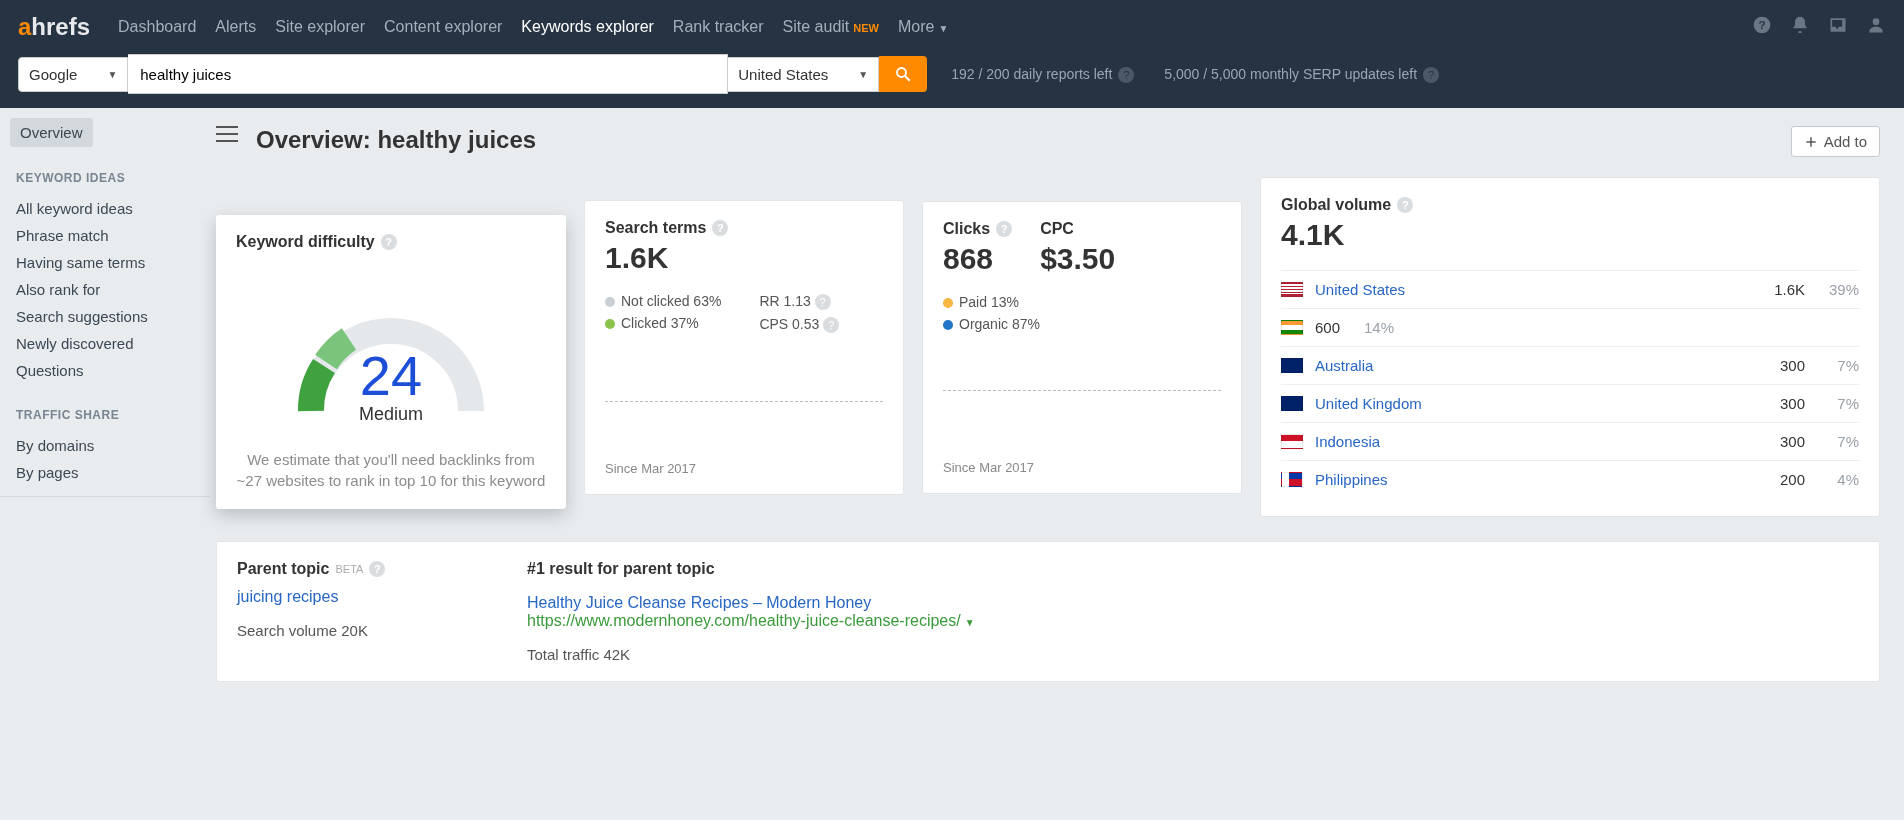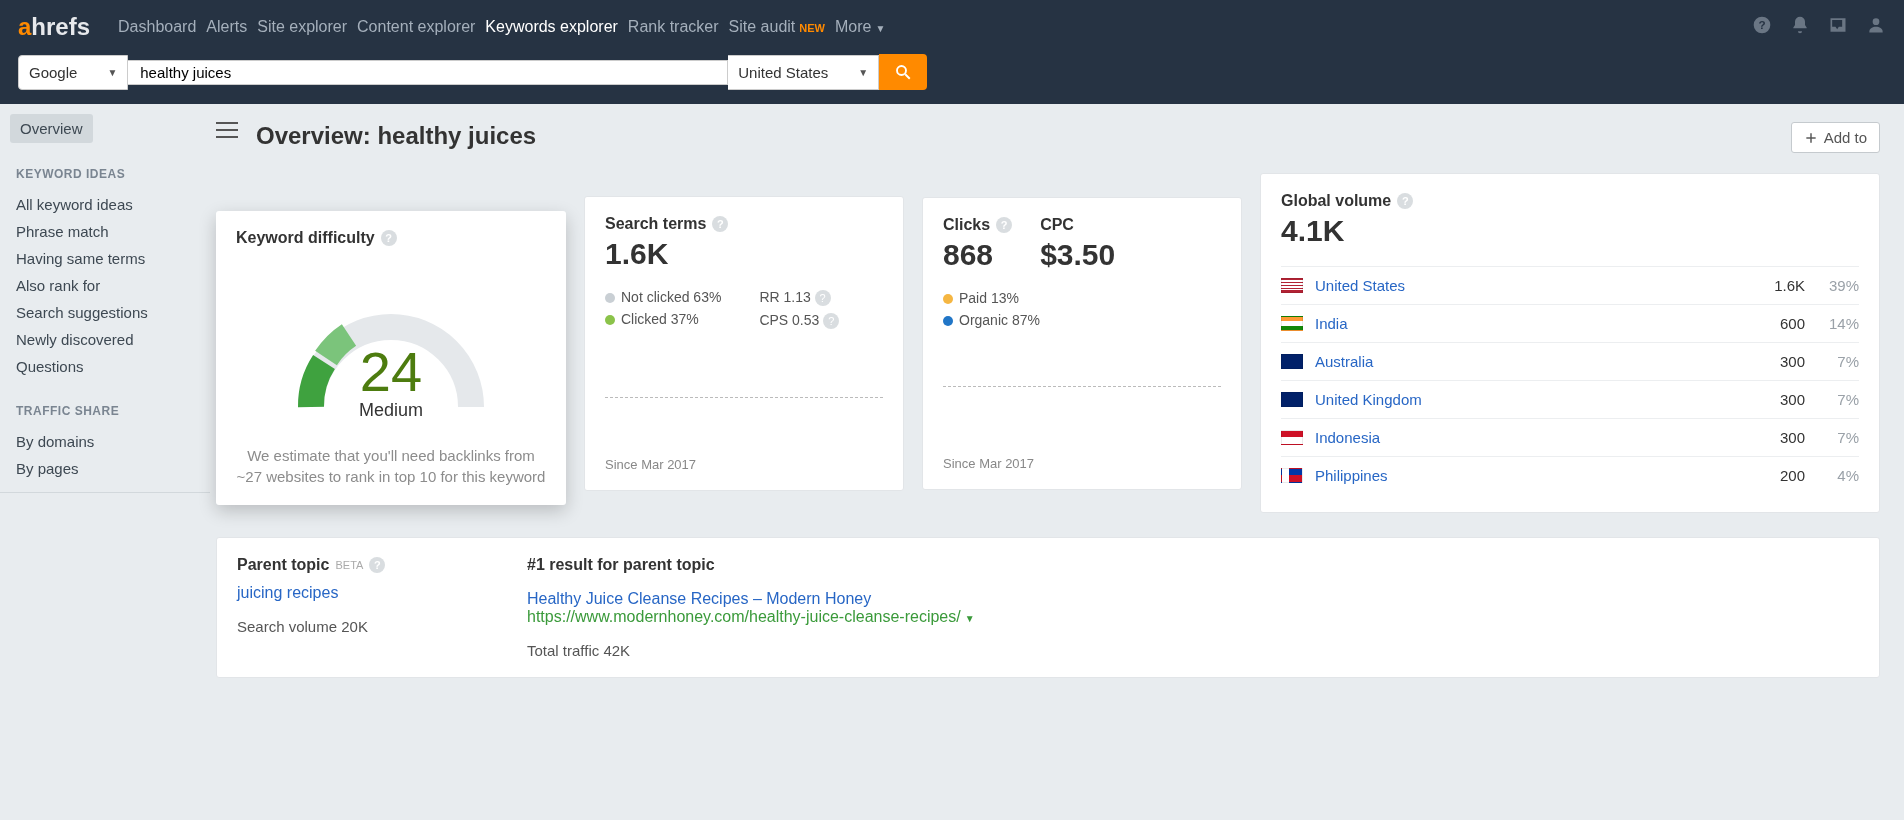--- a/index.html
+++ b/index.html
@@ -1,33 +1,33 @@
 <!DOCTYPE html>
 <html><head>
 <meta charset="utf-8">
 <style>
 * { box-sizing: border-box; margin: 0; padding: 0; }
 body { font-family: -apple-system, BlinkMacSystemFont, "Segoe UI", Helvetica, Arial, sans-serif; background: #e8ecef; color: #333; }
 .topbar { background: #263343; height: 54px; display: flex; align-items: center; padding: 0 18px; }
 .logo { font-size: 24px; font-weight: 700; letter-spacing: 0px; margin-right: 28px; }
 .logo .o { color: #ff8a00; }
 .logo .r { color: #e7e9ec; }
-.nav { display:flex; gap:10px; align-items:center; flex:1; }
+.nav { display:flex; gap:19px; align-items:center; flex:1; }
 .nav a { color:#a4afbb; font-size:16px; cursor:pointer; }
 .nav a.active { color:#fff; }
 .nav .badge { color:#ff8a00; font-size:11px; font-weight:700; margin-left:4px; }
 .nav .chev { margin-left:4px; font-size:10px; color:#a4afbb; }
 .topicons { display:flex; gap:18px; align-items:center; }
 .topicons svg { fill:#6a7684; }
 
 .searchbar { background:#263343; padding: 0 18px 14px 18px; display:flex; align-items:center; gap:0; }
 .sel { background:#fff; border:1px solid #ccc; padding:8px 10px; font-size:15px; display:flex; align-items:center; gap:30px; border-radius:4px 0 0 4px; cursor:pointer; }
 .sel.right { border-radius:0; border-left:0; }
 .chevdown { font-size:10px; color:#555; }
-.kwinput { flex:0 0 600px; background:#fff; border:1px solid #ccc; border-left:0; padding:8px 12px; font-size:15px; height:25px; }
+.kwinput { flex:0 0 600px; background:#fff; border:1px solid #ccc; border-left:0; padding:8px 12px; font-size:15px; height:40px; }
 .searchbtn { background:#ff8a00; border:none; height:36px; width:48px; border-radius:0 4px 4px 0; display:flex; align-items:center; justify-content:center; cursor:pointer; }
 .stats { margin-left:24px; color:#9aa5b2; font-size:14px; display:flex; gap:30px; align-items:center; }
 .stats .q { display:inline-flex; width:16px; height:16px; border-radius:50%; background:#4a5868; color:#263343; align-items:center; justify-content:center; font-size:11px; margin-left:6px; }
 
 .main { display:flex; }
 .sidebar { width:210px; padding:10px 10px 0 10px; }
 .side-active { background:#d2d8dc; color:#3d4852; padding:6px 10px; border-radius:3px; font-size:15px; display:inline-block; }
 .side-h { color:#7a8591; font-size:12px; font-weight:700; letter-spacing:.5px; margin:24px 0 10px 6px; }
 .side-link { color:#3d4852; font-size:15px; padding:5px 6px; display:block; cursor:pointer; }
 .side-divider { border-top:1px solid #d2d8dc; margin:10px -10px 0 -10px; }
@@ -45,21 +45,21 @@
 .card.sv { flex:0 0 320px; }
 .card.clicks { flex:0 0 320px; }
 .card.gv { flex:1; }
 
 .card-label { font-size:16px; font-weight:700; color:#333; display:flex; align-items:center; gap:6px; }
 .help { width:16px; height:16px; border-radius:50%; background:#d9dde0; color:#fff; font-size:11px; display:inline-flex; align-items:center; justify-content:center; }
 .bigval { font-size:30px; font-weight:700; margin-top:4px; }
 
 .gauge { margin:40px auto 10px auto; width:220px; text-align:center; position:relative; height:140px; }
 .gauge svg { width:220px; height:140px; }
-.gauge-num { font-size:56px; font-weight:400; color:#4d7c0f; }
+.gauge-num { font-size:56px; font-weight:400; color:#1d4ed8; }
 .gauge-lbl { font-size:18px; color:#333; margin-top:-4px; }
 .kd-note { text-align:center; color:#8c8c8c; font-size:15px; margin-top:18px; line-height:1.4; }
 
 .legend { display:flex; gap:38px; margin-top:18px; font-size:14px; color:#555; }
 .legend .dot { width:10px; height:10px; border-radius:50%; display:inline-block; margin-right:6px; vertical-align:middle; }
 .legend .col { display:flex; flex-direction:column; gap:6px; }
 
 .minibar { margin-top:18px; height:100px; display:flex; align-items:flex-end; gap:3px; position:relative; }
 .minibar .bar { flex:1; display:flex; flex-direction:column; justify-content:flex-end; }
 .minibar .seg { width:100%; }
@@ -135,20 +135,24 @@
   <div class="sel right">
       <span>United States</span>
       <span class="chevdown">▼</span>
     </div>
   <button class="searchbtn">
       <svg width="18" height="18" viewBox="0 0 24 24" fill="#fff">
         <circle cx="10" cy="10" r="6" fill="none" stroke="#fff" stroke-width="2.5"></circle>
         <line x1="15" y1="15" x2="21" y2="21" stroke="#fff" stroke-width="2.5"></line>
       </svg>
     </button>
+  <div class="stats">
+    <span><span>192 / 200 daily reports left</span><span class="q">?</span></span>
+    <span><span>5,000 / 5,000 monthly SERP updates left</span><span class="q">?</span></span>
+  </div>
 </div>
 
 <div class="main">
 
   <div class="sidebar">
     <span class="side-active">Overview</span>
     <div class="side-h">KEYWORD IDEAS</div>
     <a class="side-link">All keyword ideas</a>
     <a class="side-link">Phrase match</a>
     <a class="side-link">Having same terms</a>
@@ -448,21 +452,20 @@
         <div class="bigval">4.1K</div>
         <div id="gv-rows">
             <div class="gv-row">
               <span class="flag flag-us"></span>
               <a class="country">United States</a>
               <span class="val">1.6K</span>
               <span class="pct">39%</span>
             </div>
             <div class="gv-row">
               <span class="flag flag-in"></span>
-              <a class="country">India</a>
               <span class="val">600</span>
               <span class="pct">14%</span>
             </div>
             <div class="gv-row">
               <span class="flag flag-au"></span>
               <a class="country">Australia</a>
               <span class="val">300</span>
               <span class="pct">7%</span>
             </div>
             <div class="gv-row">

